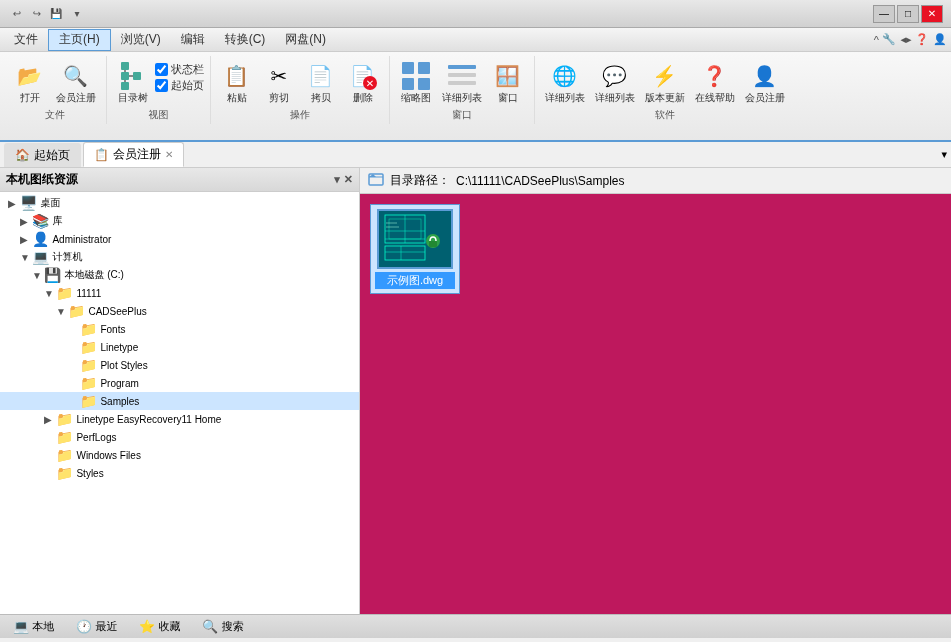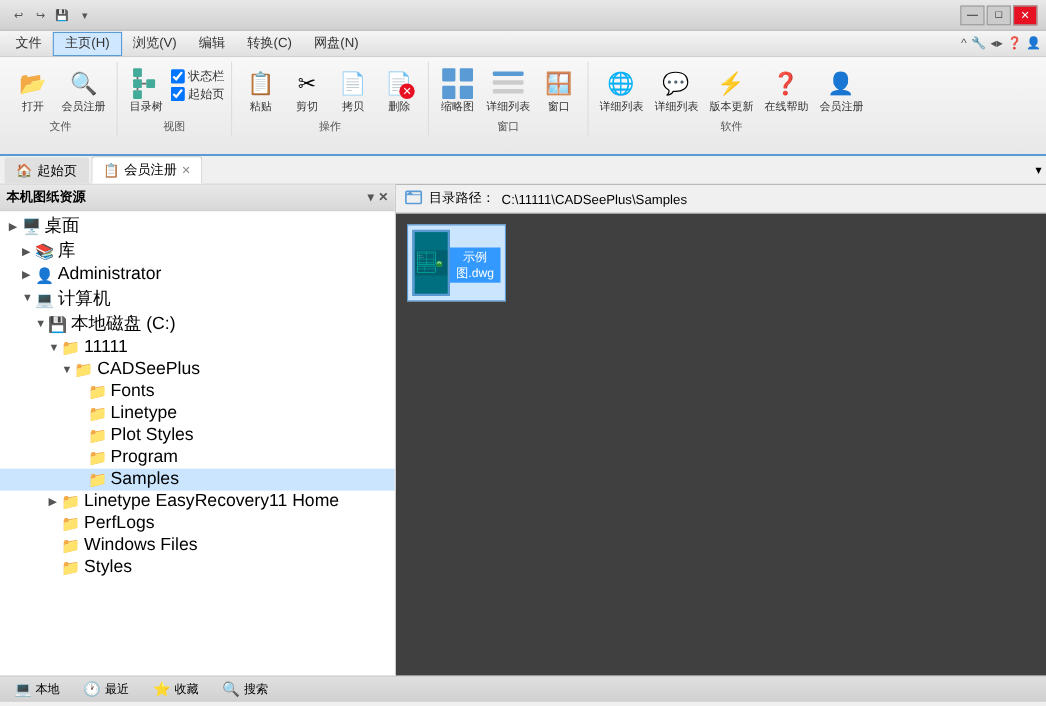--- a/index.html
+++ b/index.html
@@ -144,26 +144,26 @@
       align-items: center;
       padding: 1px 4px;
       cursor: pointer;
       white-space: nowrap;
       font-size: 12px;
     }
     .tree-item.selected { background: #cce5ff; }
     .tree-item .indent { display: inline-block; }
     .tree-item .expander { width: 12px; display: inline-block; font-size: 10px; color: #555; }
     .tree-item .icon { font-size: 14px; margin-right: 3px; }
-    .tree-item .name { font-size: 16px; }
+    .tree-item .name { font-size: 10px; }
 
     
     #content {
       flex: 1;
-      background: #404040;
+      background: #be185d;
       overflow: auto;
       display: flex;
       flex-direction: column;
     }
     #content-header {
       background: #f0f0f0;
       border-bottom: 1px solid #ccc;
       padding: 3px 8px;
       font-size: 12px;
       display: flex;
@@ -172,20 +172,21 @@
     }
     #content-body {
       flex: 1;
       padding: 10px;
       display: flex;
       flex-wrap: wrap;
       align-content: flex-start;
     }
     .file-item {
       display: flex;
+      flex-direction: column;
       align-items: center;
       width: 90px;
       padding: 4px;
       cursor: pointer;
       border: 1px solid transparent;
     }
     .file-item.selected { background: #cce5ff; border-color: #5b9bd5; }
     .file-thumbnail {
       width: 76px;
       height: 60px;

